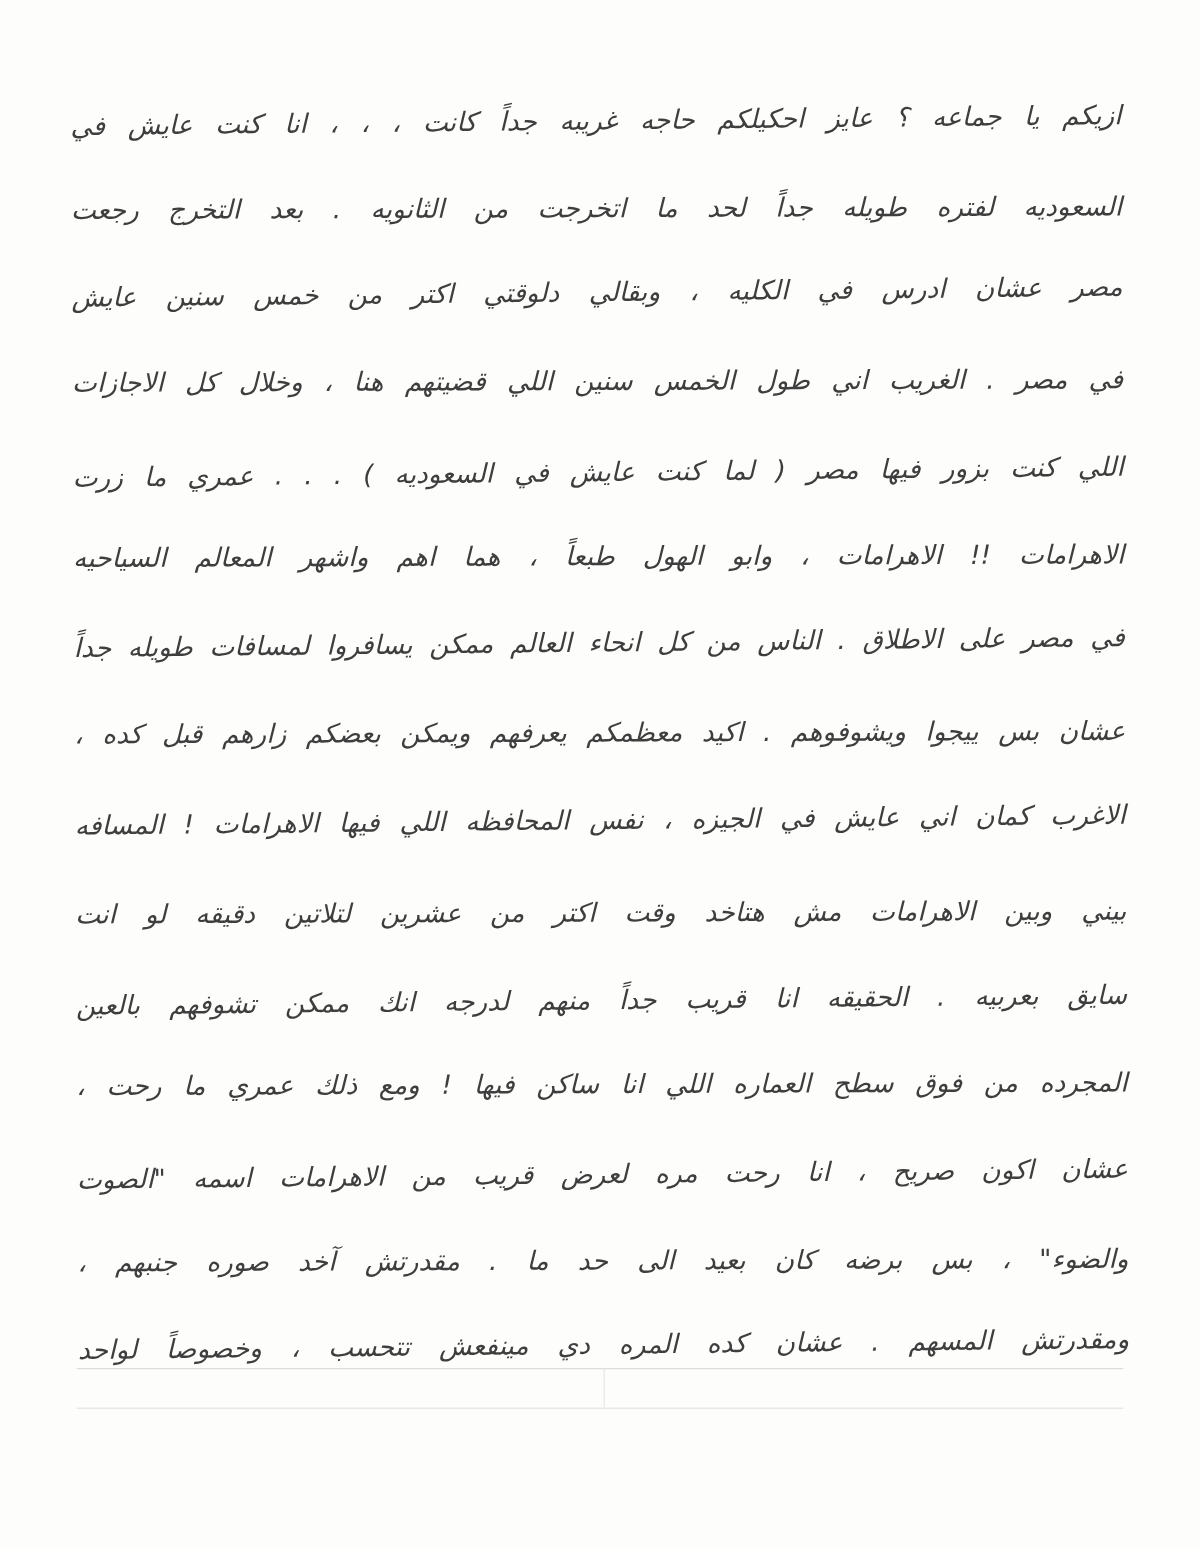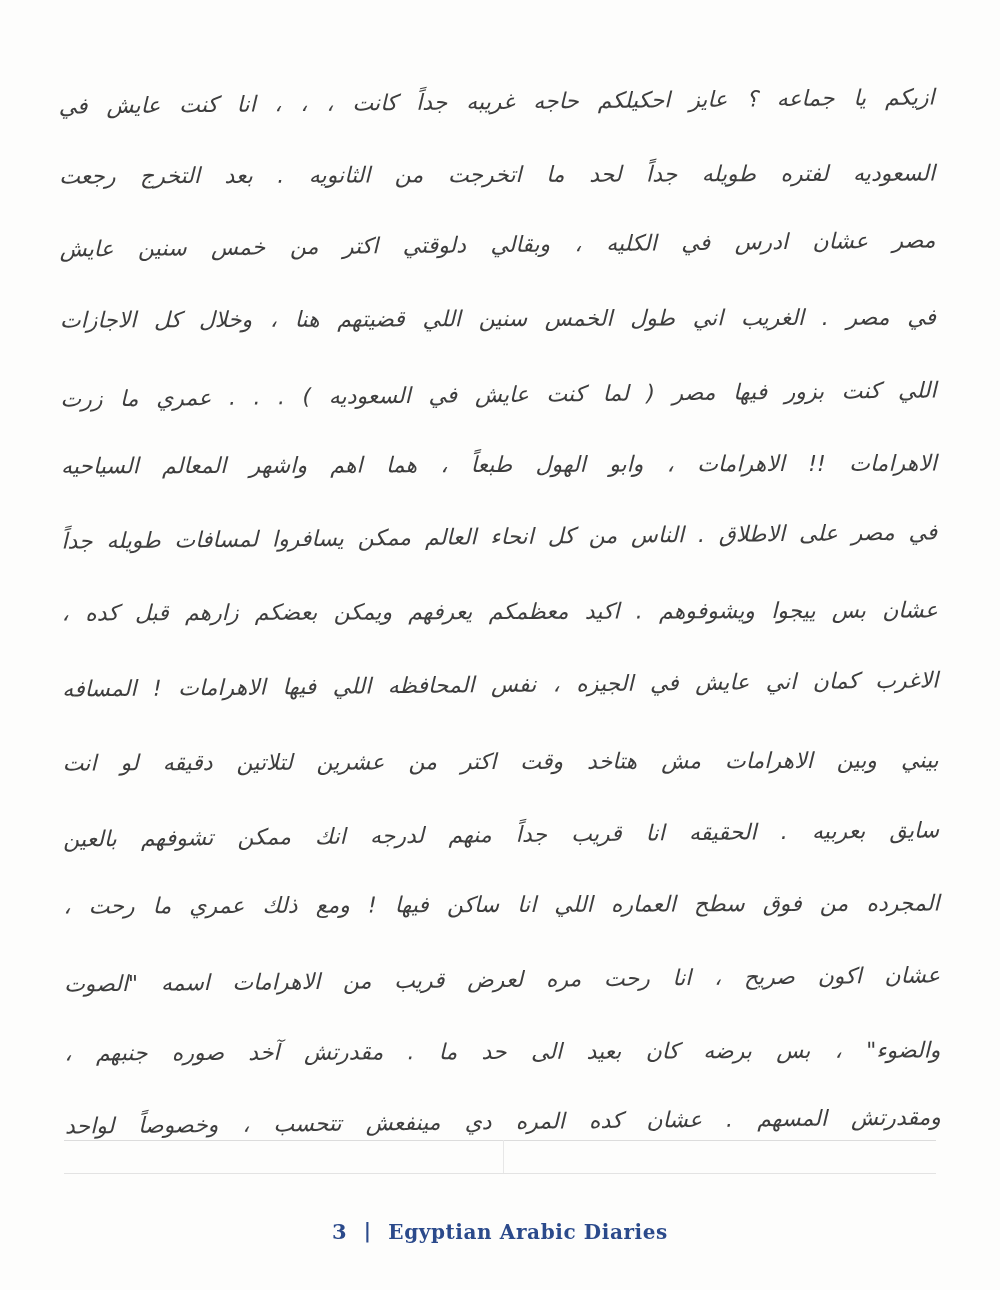--- a/index.html
+++ b/index.html
@@ -93,19 +93,14 @@
     <div class="hand-line" style="top:1035px">والضوء" ، بس برضه كان بعيد الى حد ما . مقدرتش آخد صوره جنبهم ،</div>
     <div class="hand-line" style="top:1105px">ومقدرتش المسهم . عشان كده المره دي مينفعش تتحسب ، وخصوصاً لواحد</div>
   </div>
 
   <div>
     <div class="hline" style="top:1140px"></div>
     <div class="hline h2" style="top:1173px"></div>
     <div class="vline"></div>
   </div>
 
-  <div class="footer">
-    <span class="pn">3</span>
-    <span class="sep">|</span>
-    <span class="ttl">Egyptian Arabic Diaries</span>
-  </div>
 
 </div>
 
 </body></html>

